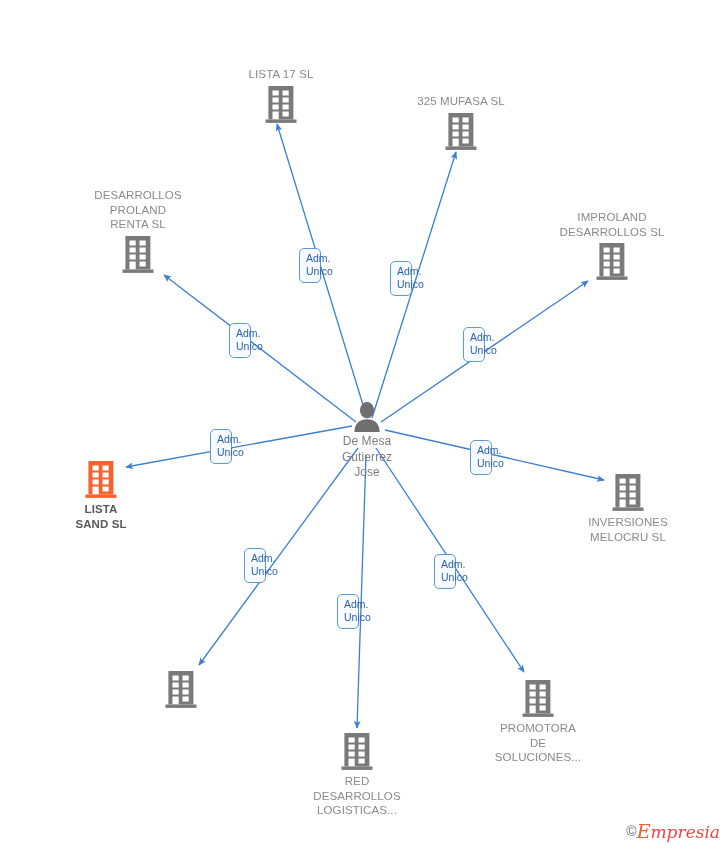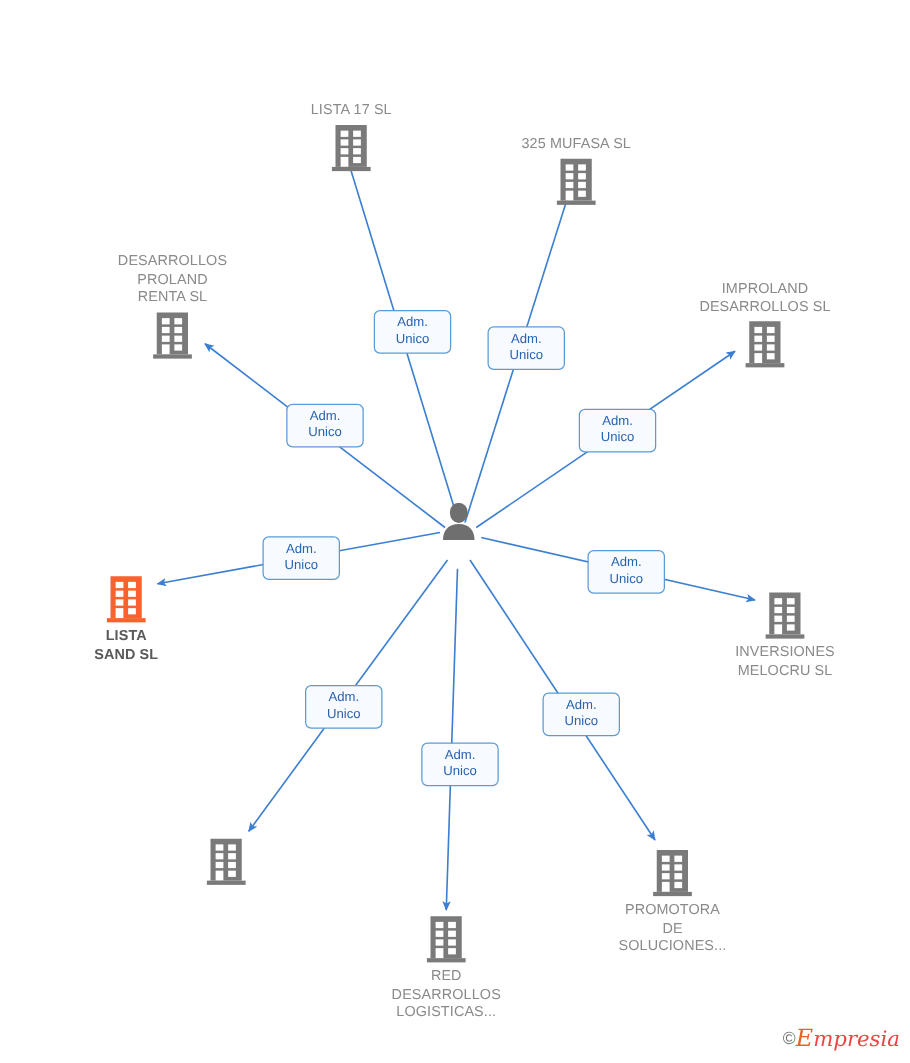--- a/index.html
+++ b/index.html
@@ -39,21 +39,21 @@
   }
   .node .caption {
     display: block;
     font-size: 11.5px;
     color: #8a8a8a;
     letter-spacing: 0.1px;
     margin-top: 2px;
     white-space: pre-line;
   }
   .node.caption-above .caption {
-    margin-top: 16px;
+    margin-top: 2px;
     margin-bottom: 3px;
   }
   .node.person .caption {
     color: #7d7d7d;
     font-size: 12px;
     line-height: 15.5px;
   }
   .node.highlight .caption {
     color: #5a5a5a;
     font-weight: bold;
@@ -65,21 +65,21 @@
     box-sizing: border-box;
     background: #f7fbff;
     border: 1px solid #5b9bd5;
     border-radius: 5px;
     color: #2a63b0;
     font-size: 10.5px;
     line-height: 13px;
     text-align: center;
     padding: 3px 6px 4px 6px;
     white-space: pre-line;
-    width: 62px;
+    width: 22px;
     margin-left: -23px;
     margin-top: -16px;
   }
   .watermark {
     position: absolute;
     right: 8px;
     bottom: 8px;
     font-size: 16px;
     line-height: 18px;
     white-space: nowrap;
@@ -126,20 +126,23 @@
       </g>
   </svg>
 
   <div class="node person" id="node-center" style="left: 367px; top: 402px;">
     <span class="glyph">
       <svg width="34" height="30" viewBox="0 0 34 30" xmlns="http://www.w3.org/2000/svg">
         <ellipse cx="17" cy="8.2" rx="7.1" ry="8.1" fill="#6f6f6f"></ellipse>
         <path d="M17 17.2 C8.6 17.2 4.4 22.4 4.4 30 L29.6 30 C29.6 22.4 25.4 17.2 17 17.2 Z" fill="#6f6f6f"></path>
       </svg>
     </span>
+    <span class="caption">De Mesa
+Gutierrez
+Jose</span>
   </div>
 
   <div id="node-layer">
       <div class="node caption-above" style="left: 281px; top: 65px;">
         <span class="caption">LISTA 17  SL</span>
         <span class="glyph"><svg width="32" height="40" viewBox="0 0 32 40" xmlns="http://www.w3.org/2000/svg">
             <rect x="3.4" y="1" width="25" height="33.5" fill="#7a7a7a"></rect>
             <rect x="7.5" y="5.5" width="6.2" height="5" fill="#ffffff"></rect>
             <rect x="17.5" y="5.5" width="6.2" height="5" fill="#ffffff"></rect>
             <rect x="7.5" y="12.5" width="6.2" height="5" fill="#ffffff"></rect>

